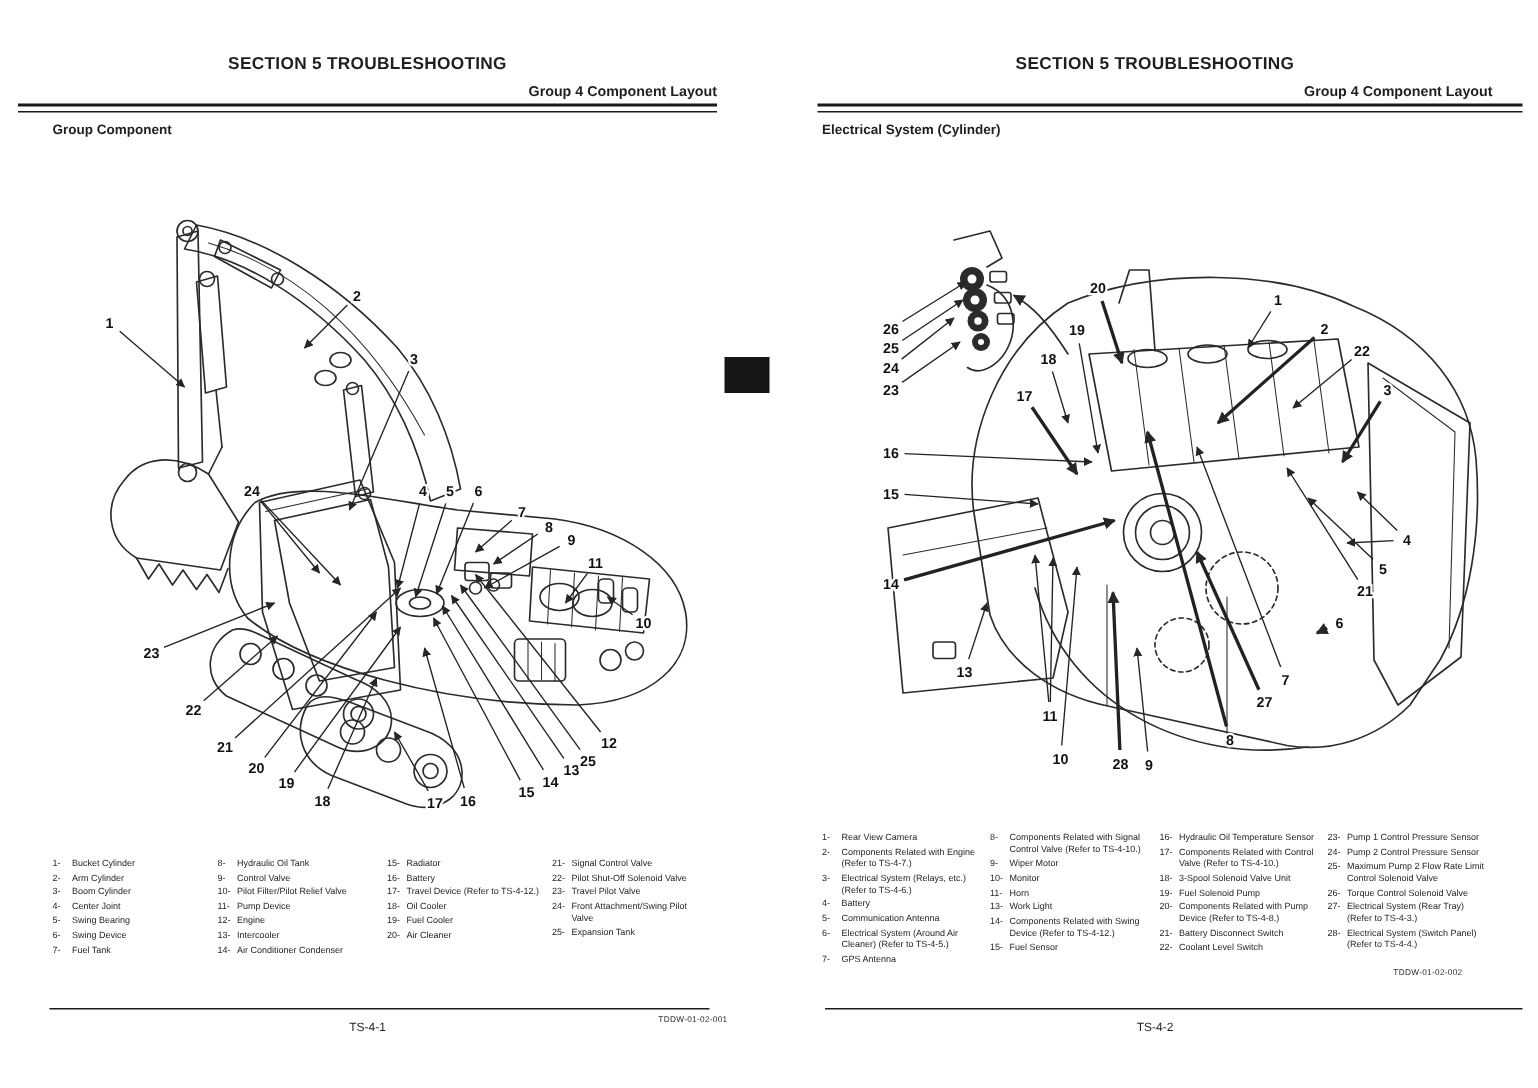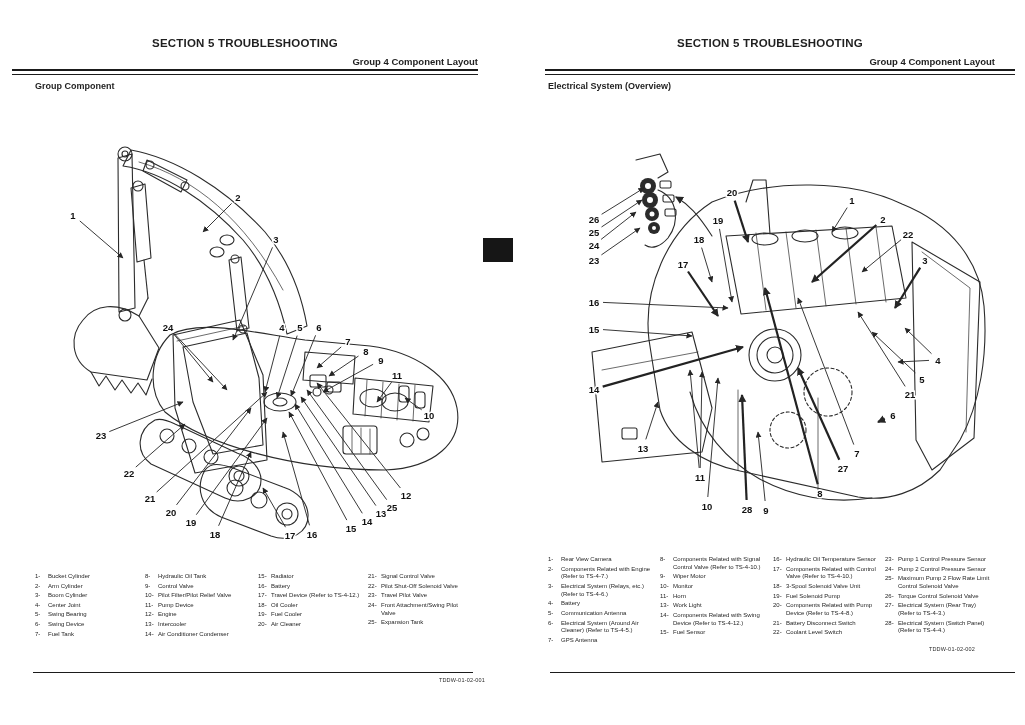--- a/index.html
+++ b/index.html
@@ -312,29 +312,30 @@
           <span class="part-label">Front Attachment/Swing Pilot Valve</span>
         </div>
         <div class="part-row">
           <span class="part-num">25-</span>
           <span class="part-label">Expansion Tank</span>
         </div>
       </div>
   </div>
 
   <div class="foot-rule"></div>
+  <div class="pageno">TS-4-1</div>
 </section>
 
 <div class="tab-marker"></div>
 
 <section class="page page-right">
   <div class="h1">SECTION 5 TROUBLESHOOTING</div>
   <div class="h2">Group 4 Component Layout</div>
   <div class="double-rule"></div>
-  <div class="h3">Electrical System (Overview)</div>
+  <div class="h3">Electrical System (Cylinder)</div>
 
   <figure class="diagram">
     <svg viewBox="0 0 440 400">
       <defs>
         <marker id="ahR" markerWidth="8" markerHeight="8" refX="5.5" refY="3" orient="auto" markerUnits="userSpaceOnUse">
           <path d="M0,0 L6,3 L0,6 Z" fill="#262626"></path>
         </marker>
         <marker id="ahRb" markerWidth="12" markerHeight="12" refX="7" refY="4" orient="auto" markerUnits="userSpaceOnUse">
           <path d="M0,0 L8,4 L0,8 Z" fill="#262626"></path>
         </marker>
@@ -556,13 +557,14 @@
           <span class="part-label">Electrical System (Rear Tray) (Refer to TS-4-3.)</span>
         </div>
         <div class="part-row">
           <span class="part-num">28-</span>
           <span class="part-label">Electrical System (Switch Panel) (Refer to TS-4-4.)</span>
         </div>
       </div>
   </div>
 
   <div class="foot-rule"></div>
+  <div class="pageno">TS-4-2</div>
 </section>
 
 </body></html>

